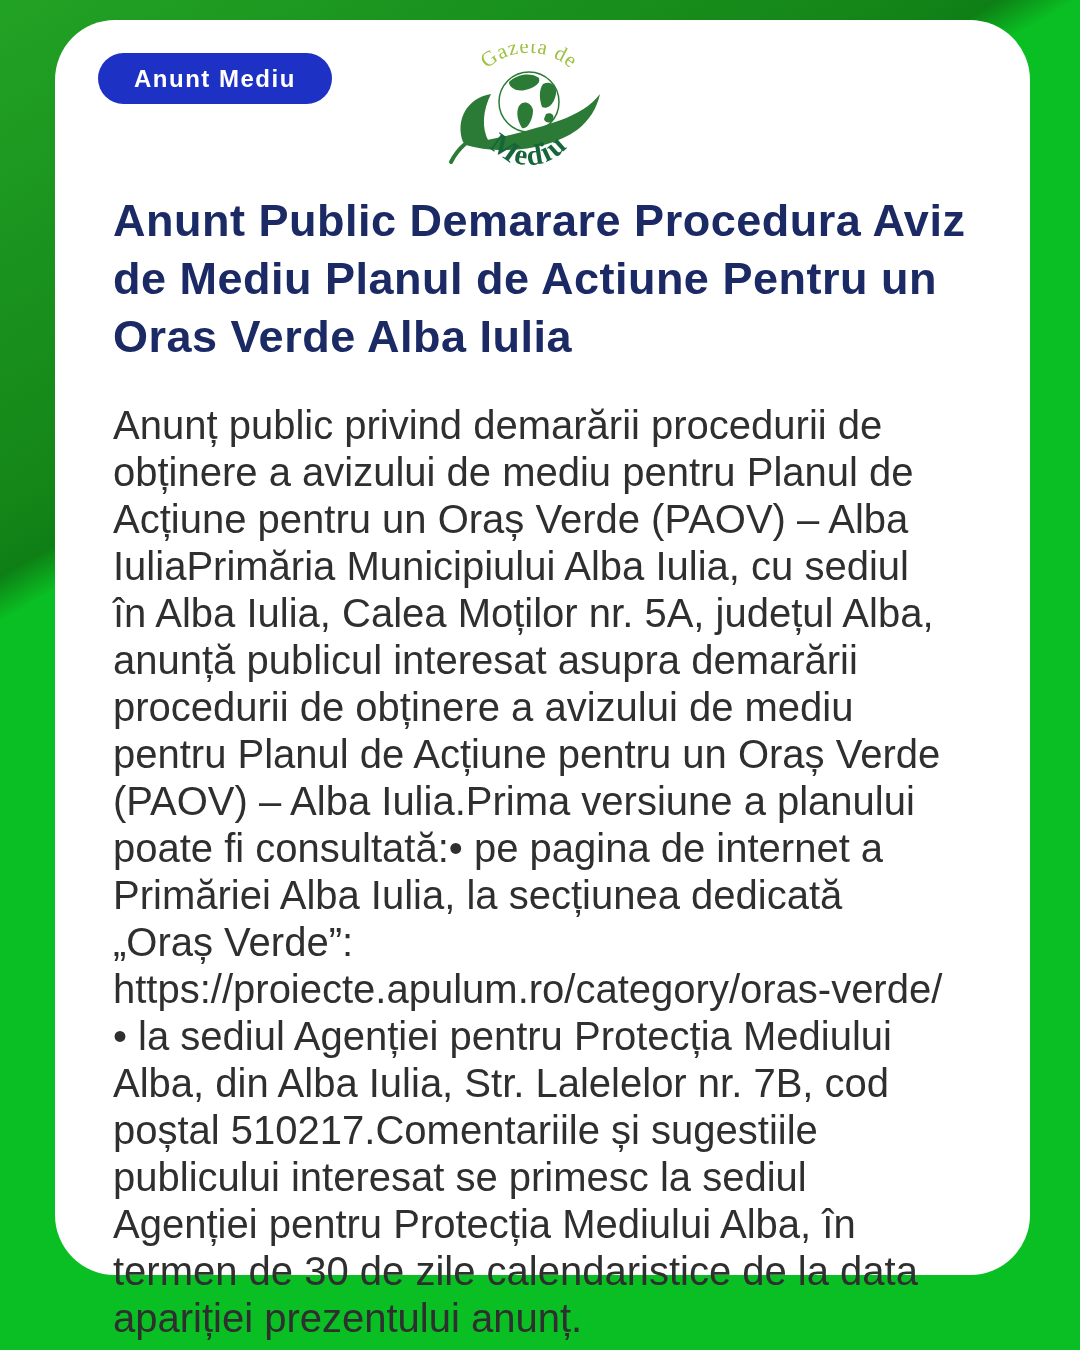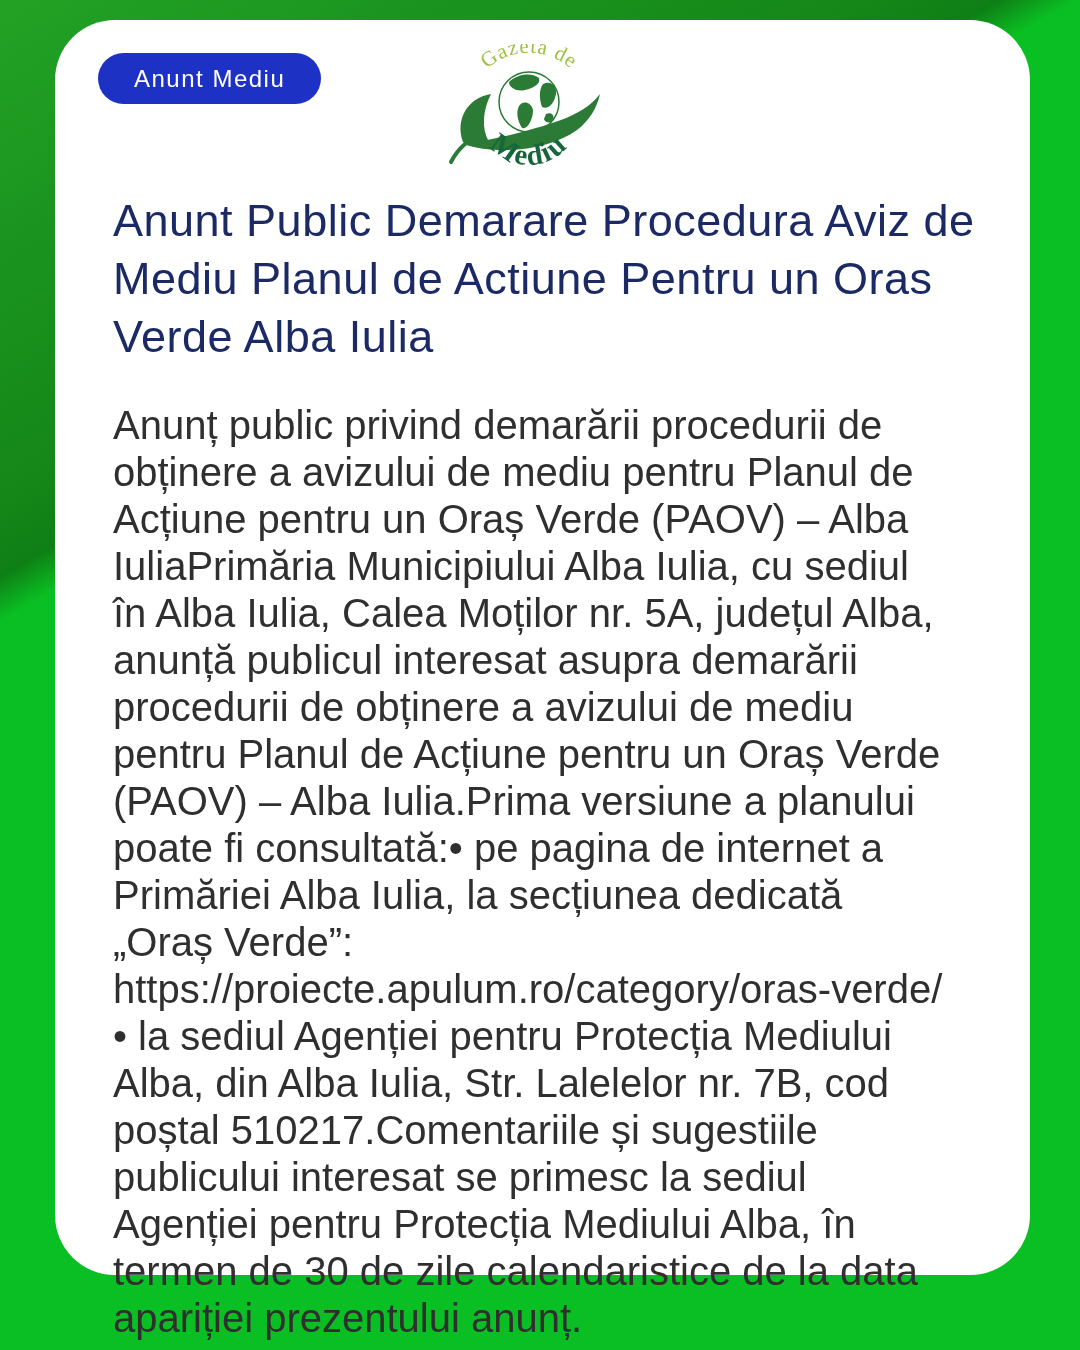--- a/index.html
+++ b/index.html
@@ -36,21 +36,21 @@
     min-width: 205px;
     padding: 0 36px;
     background: #1d31c4;
     border-radius: 26px;
     display: flex;
     align-items: center;
     justify-content: center;
     color: #ffffff;
     font-size: 24px;
     letter-spacing: 1.5px;
-    font-weight: 400;
+    font-weight: 700;
     border: none;
     cursor: pointer;
   }
   .logo {
     position: absolute;
     left: 393px;
     top: 24px;
     width: 162px;
     height: 138px;
   }
@@ -67,21 +67,21 @@
     letter-spacing: 2px;
     fill: #17663b;
   }
   .title {
     position: absolute;
     left: 58px;
     top: 172px;
     width: 880px;
     color: #1b2a64;
     font-size: 45px;
-    font-weight: normal;
+    font-weight: bold;
     letter-spacing: 0.5px;
     line-height: 58px;
   }
   .body-text {
     position: absolute;
     left: 58px;
     top: 382px;
     width: 838px;
     color: #2f2f2f;
     font-size: 40px;

